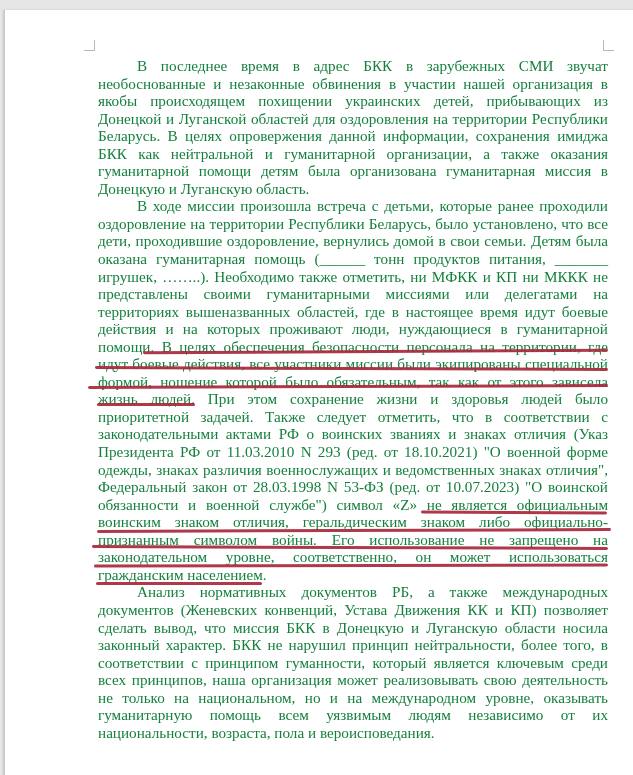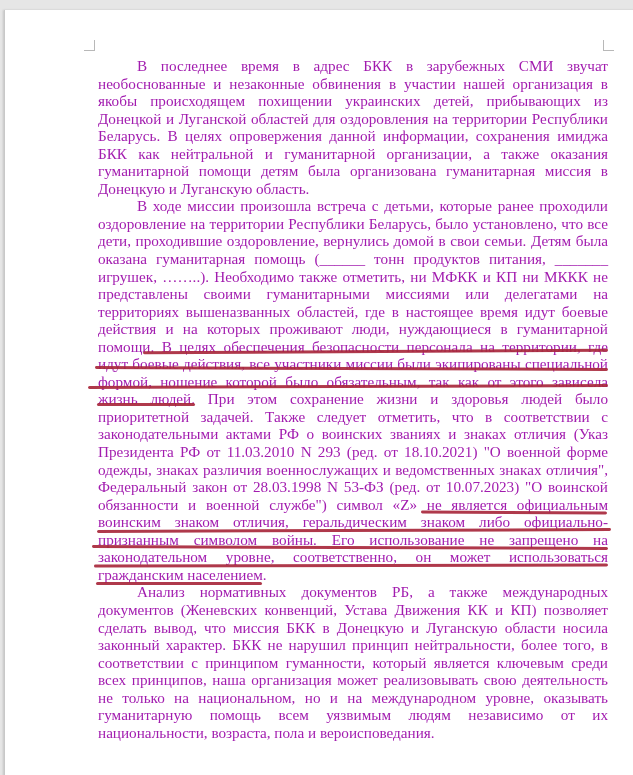--- a/index.html
+++ b/index.html
@@ -47,21 +47,21 @@
     border-bottom-width: 1px;
   }
   .text-col {
     position: absolute;
     left: 98px;
     top: 57px;
     width: 510px;
     font-family: "Liberation Serif", "DejaVu Serif", serif;
     font-size: 15.2px;
     line-height: 17.55px;
-    color: #a21caf;
+    color: #15803d;
     text-align: justify;
   }
   .para {
     margin: 0;
     text-indent: 39px;
     text-align: justify;
   }
   .hl {
     text-decoration: none;
   }

